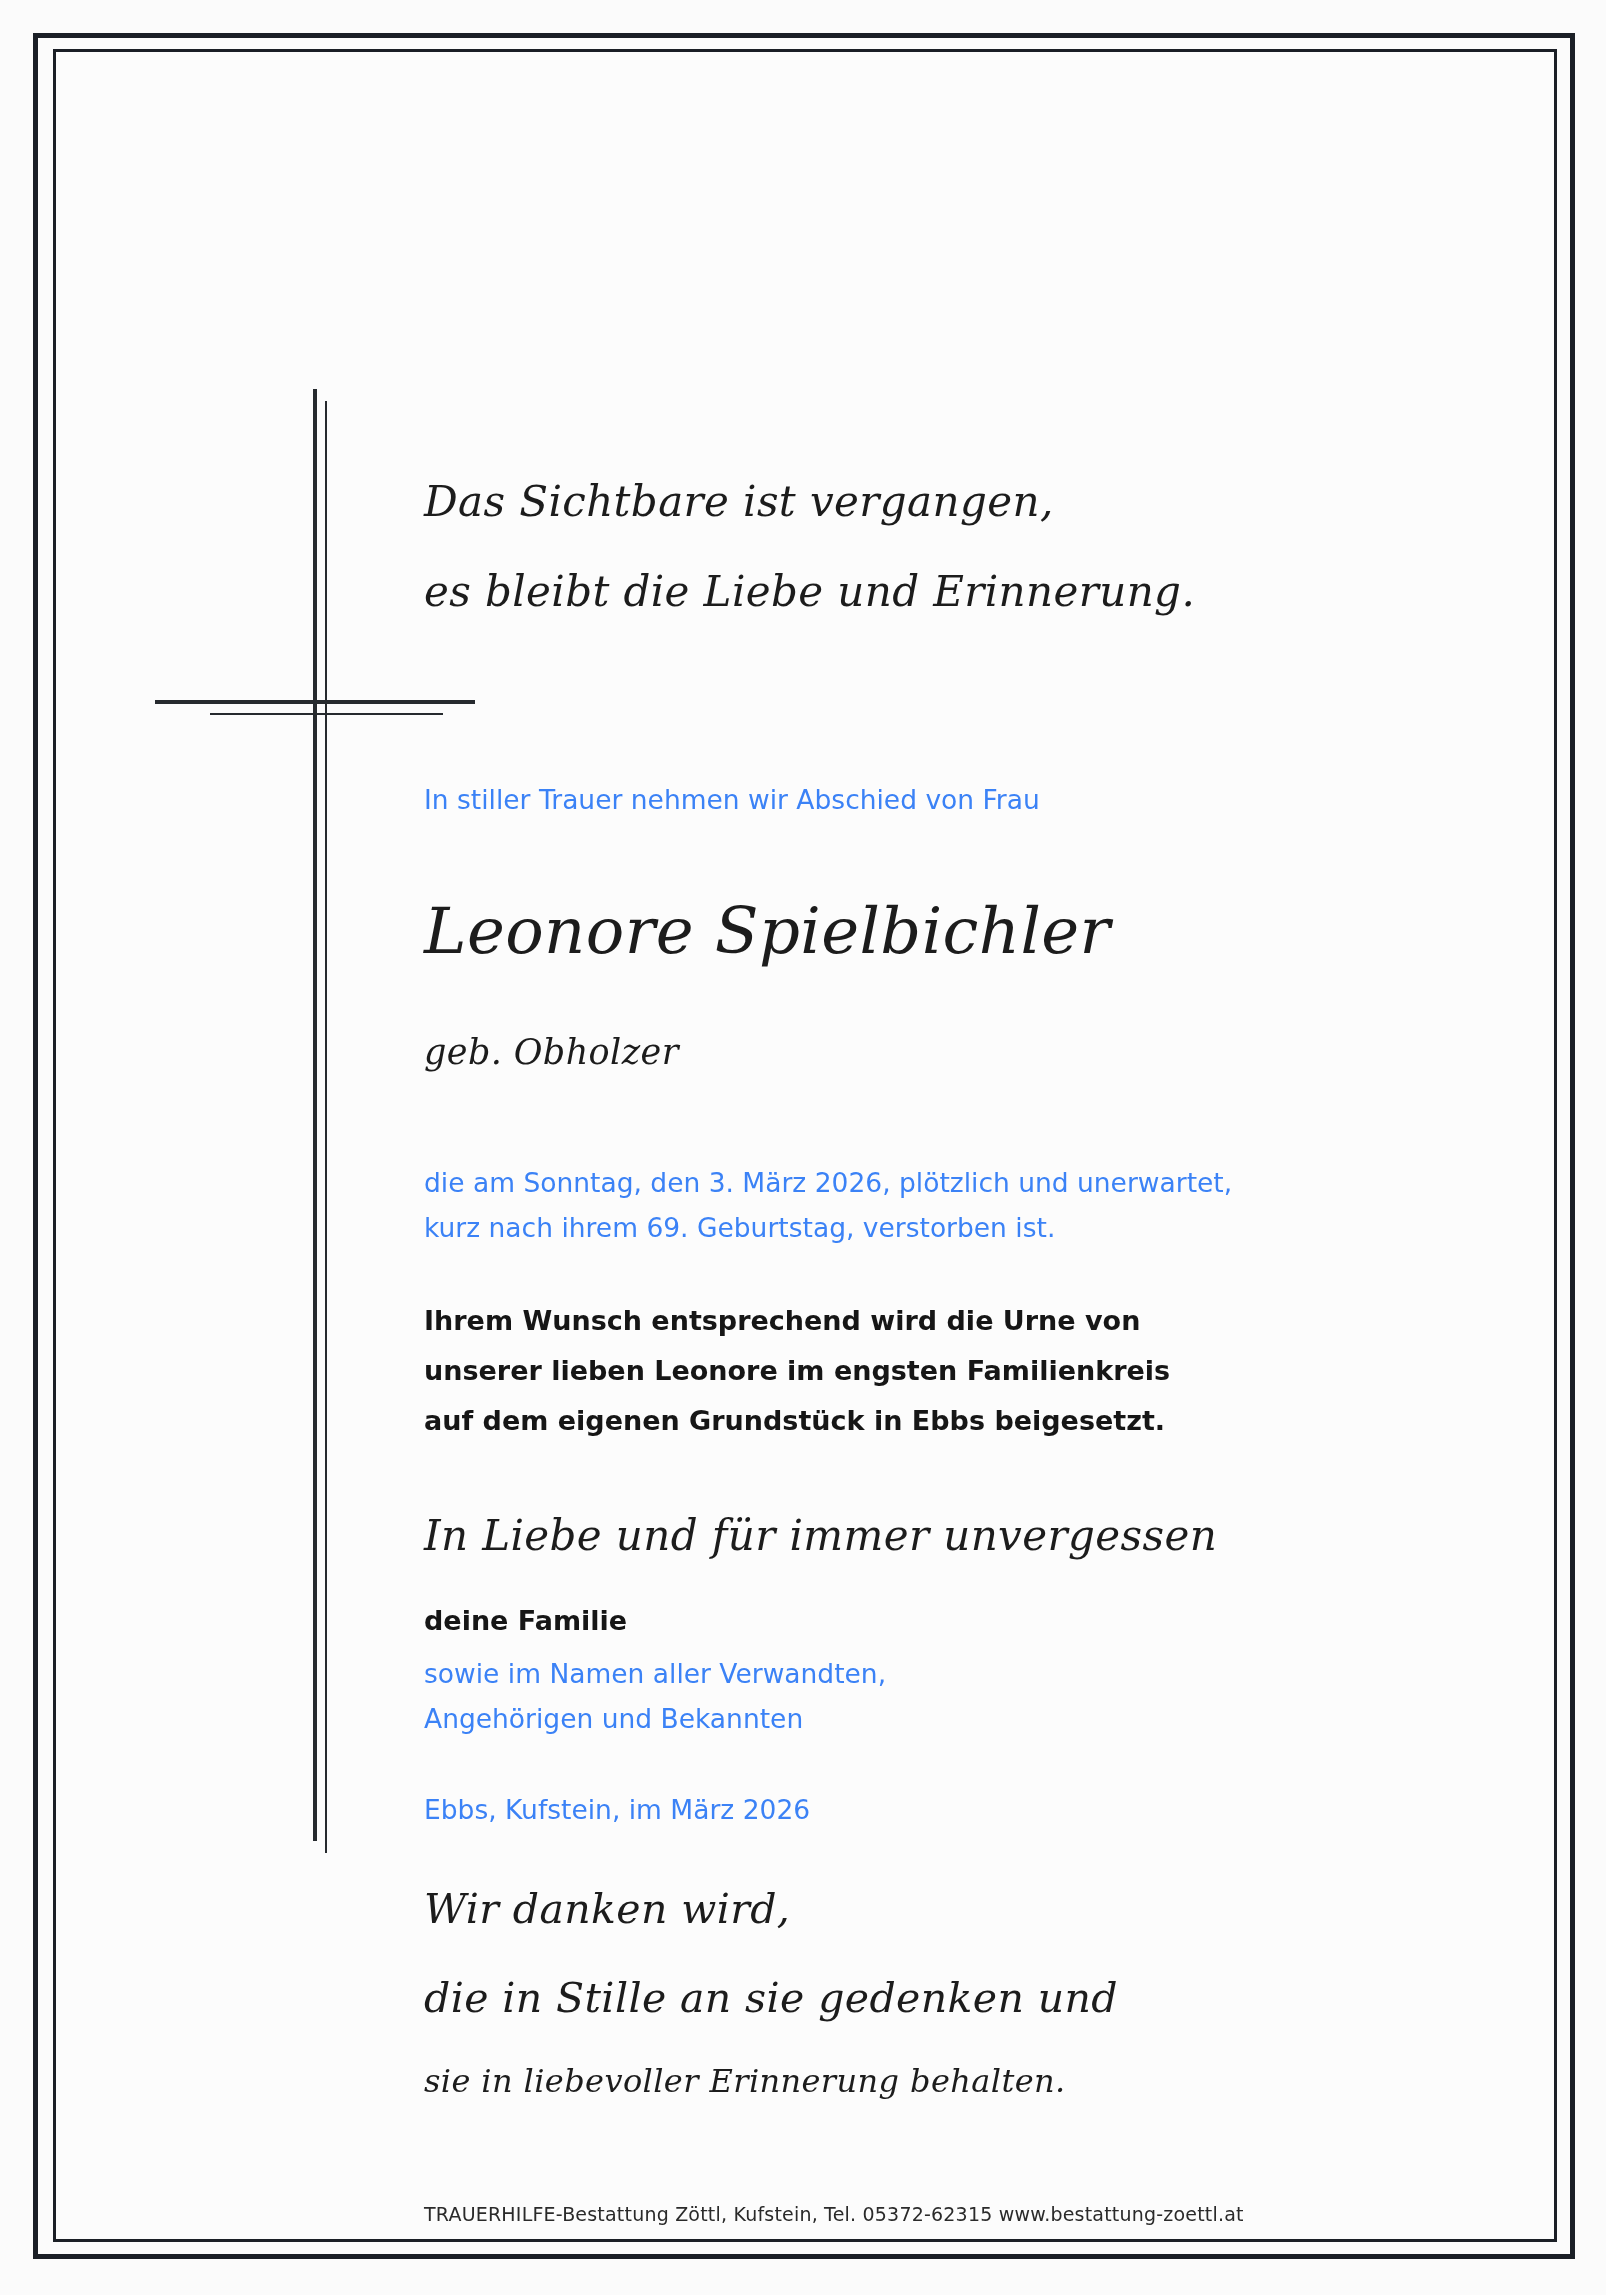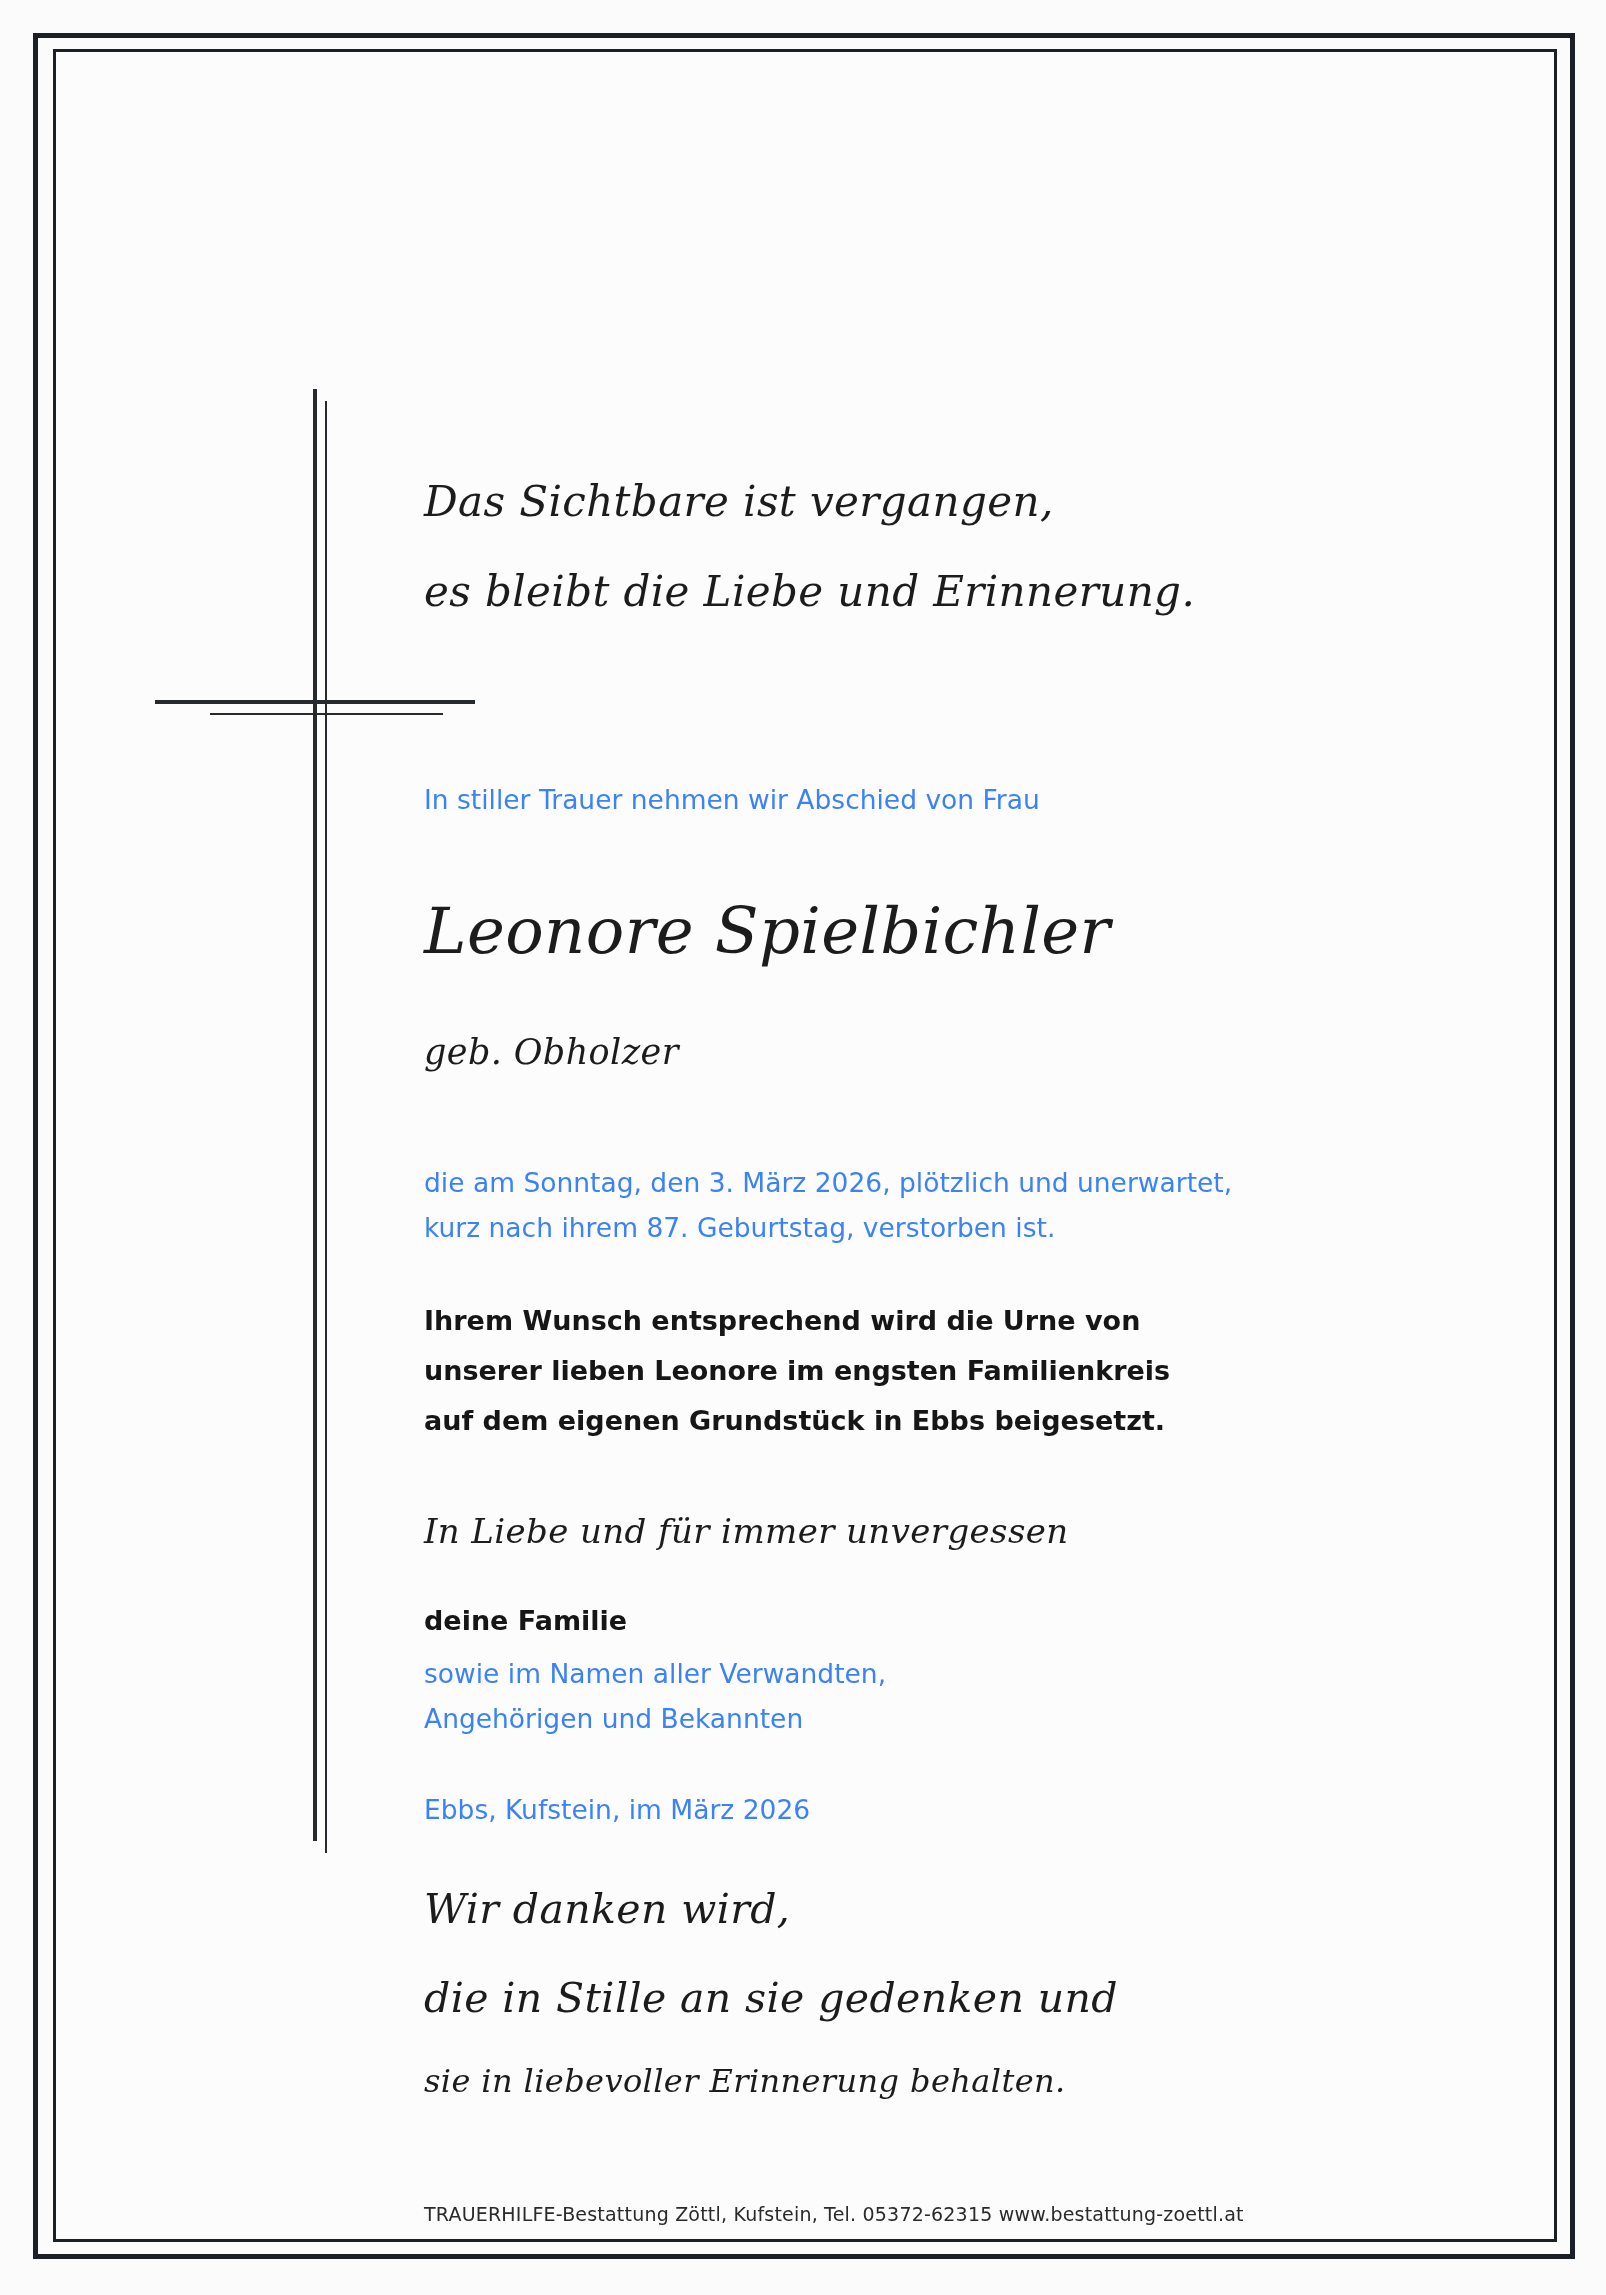--- a/index.html
+++ b/index.html
@@ -48,27 +48,27 @@
 
 <div class="line script" style="top:477px; font-size:42px;">Das Sichtbare ist vergangen,</div>
 <div class="line script" style="top:567px; font-size:42px;">es bleibt die Liebe und Erinnerung.</div>
 
 <div class="line sans" style="top:784px;">In stiller Trauer nehmen wir Abschied von Frau</div>
 
 <div class="line script" style="top:894px; font-size:64px;">Leonore Spielbichler</div>
 <div class="line script" style="top:1032px; font-size:35px;">geb. Obholzer</div>
 
 <div class="line sans" style="top:1167px;">die am Sonntag, den 3. März 2026, plötzlich und unerwartet,</div>
-<div class="line sans" style="top:1212px;">kurz nach ihrem 87. Geburtstag, verstorben ist.</div>
+<div class="line sans" style="top:1212px;">kurz nach ihrem 69. Geburtstag, verstorben ist.</div>
 
 <div class="line sans bold" style="top:1305px;">Ihrem Wunsch entsprechend wird die Urne von</div>
 <div class="line sans bold" style="top:1355px;">unserer lieben Leonore im engsten Familienkreis</div>
 <div class="line sans bold" style="top:1405px;">auf dem eigenen Grundstück in Ebbs beigesetzt.</div>
 
-<div class="line script" style="top:1511px; font-size:34px;">In Liebe und für immer unvergessen</div>
+<div class="line script" style="top:1511px; font-size:42px;">In Liebe und für immer unvergessen</div>
 
 <div class="line sans bold" style="top:1605px;">deine Familie</div>
 <div class="line sans" style="top:1658px;">sowie im Namen aller Verwandten,</div>
 <div class="line sans" style="top:1703px;">Angehörigen und Bekannten</div>
 
 <div class="line sans" style="top:1794px;">Ebbs, Kufstein, im März 2026</div>
 
 <div class="line script" style="top:1885px; font-size:41px;">Wir danken wird,</div>
 <div class="line script" style="top:1974px; font-size:41px;">die in Stille an sie gedenken und</div>
 <div class="line script" style="top:2062px; font-size:32px;">sie in liebevoller Erinnerung behalten.</div>

